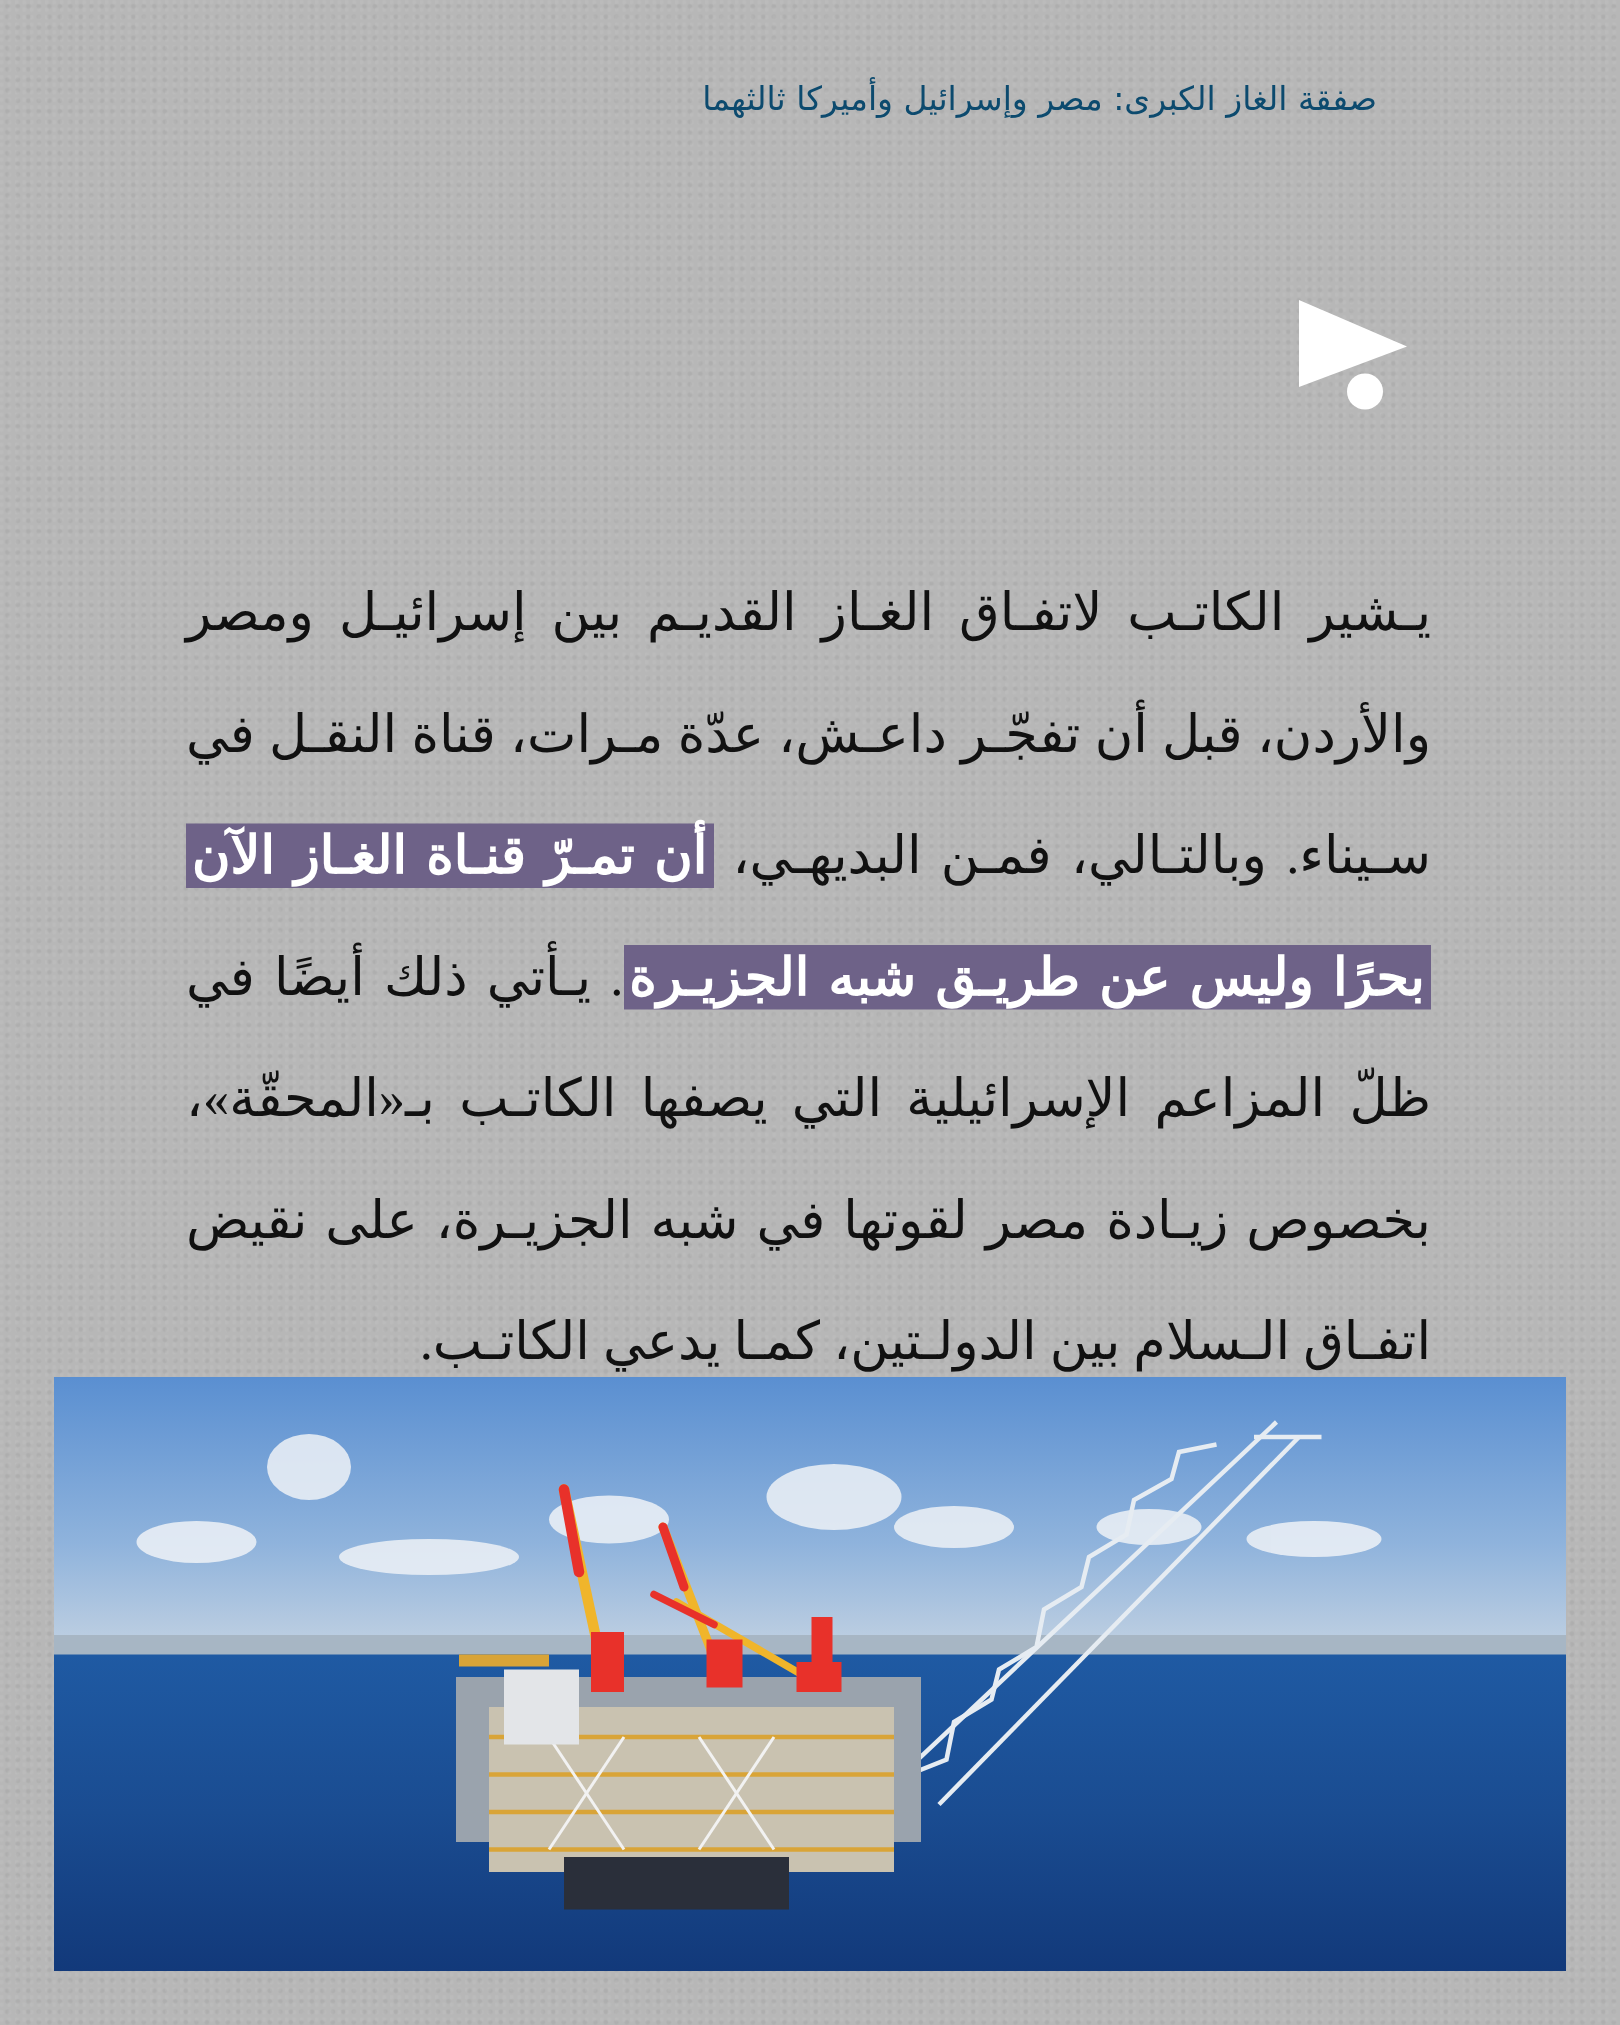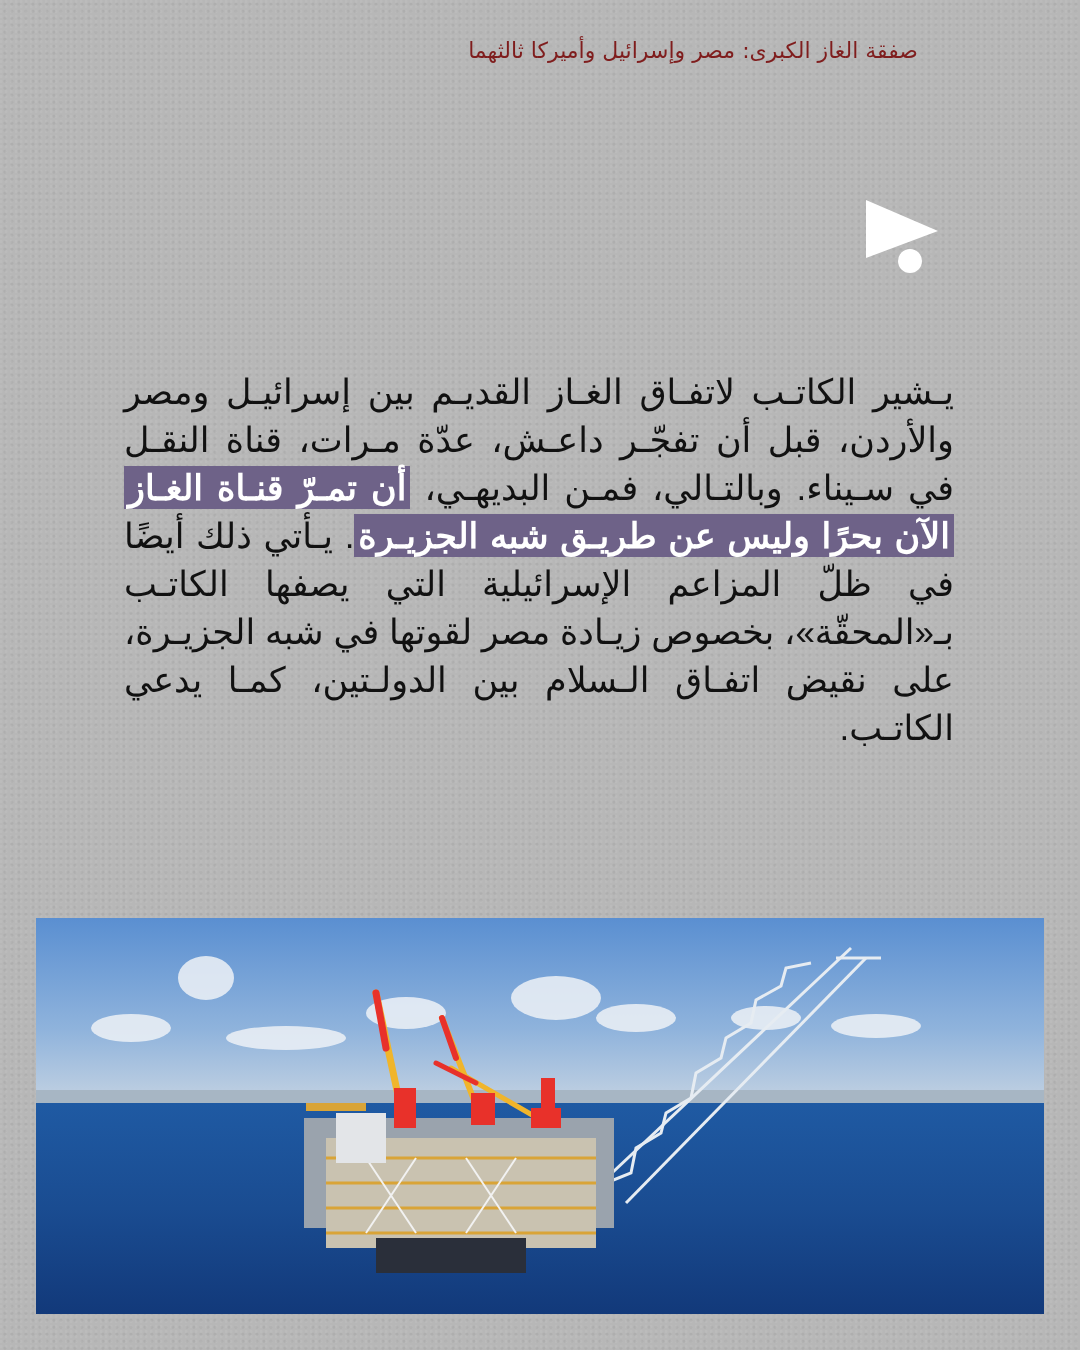--- a/index.html
+++ b/index.html
@@ -7,32 +7,32 @@
     width: 1080px; height: 1350px; overflow: hidden;
     background: #b7b7b7;
     background-image:
       radial-gradient(circle at 20% 30%, rgba(255,255,255,0.06) 0 1px, transparent 2px),
       radial-gradient(circle at 70% 60%, rgba(0,0,0,0.05) 0 1px, transparent 2px);
     background-size: 5px 5px, 7px 7px;
     position: relative;
     font-family: "DejaVu Sans", sans-serif;
   }
   .header-title {
-    position: absolute; top: 38px; right: 162px;
-    color: #7f1d1d; font-size: 22px; direction: rtl;
+    position: absolute; top: 54px; right: 162px;
+    color: #0c4a6e; font-size: 22px; direction: rtl;
     font-family: "DejaVu Sans", sans-serif; letter-spacing: 0;
   }
   .logo {
     position: absolute; left: 864px; top: 198px; width: 76px; height: 78px;
   }
   .body-text {
     position: absolute; left: 124px; top: 368px; width: 830px;
     direction: rtl; text-align: justify; text-align-last: right;
-    color: #111111; font-size: 35px; line-height: 48px;
-    font-family: Liberation Sans, sans-serif;
+    color: #111111; font-size: 35px; line-height: 81px;
+    font-family: Liberation Serif, serif;
   }
   .hl {
     background: #6e6288; color: #ffffff; font-weight: bold;
     padding: 2px 4px; box-decoration-break: clone; -webkit-box-decoration-break: clone;
   }
   .photo {
     position: absolute; left: 36px; top: 918px; width: 1008px; height: 396px;
     overflow: hidden;
     background: linear-gradient(to bottom, #5f93d3 0%, #86aede 28%, #bcd0e4 42%, #a9bccc 46%, #1d4f96 47%, #1a4c91 65%, #133d7e 100%);
   }

